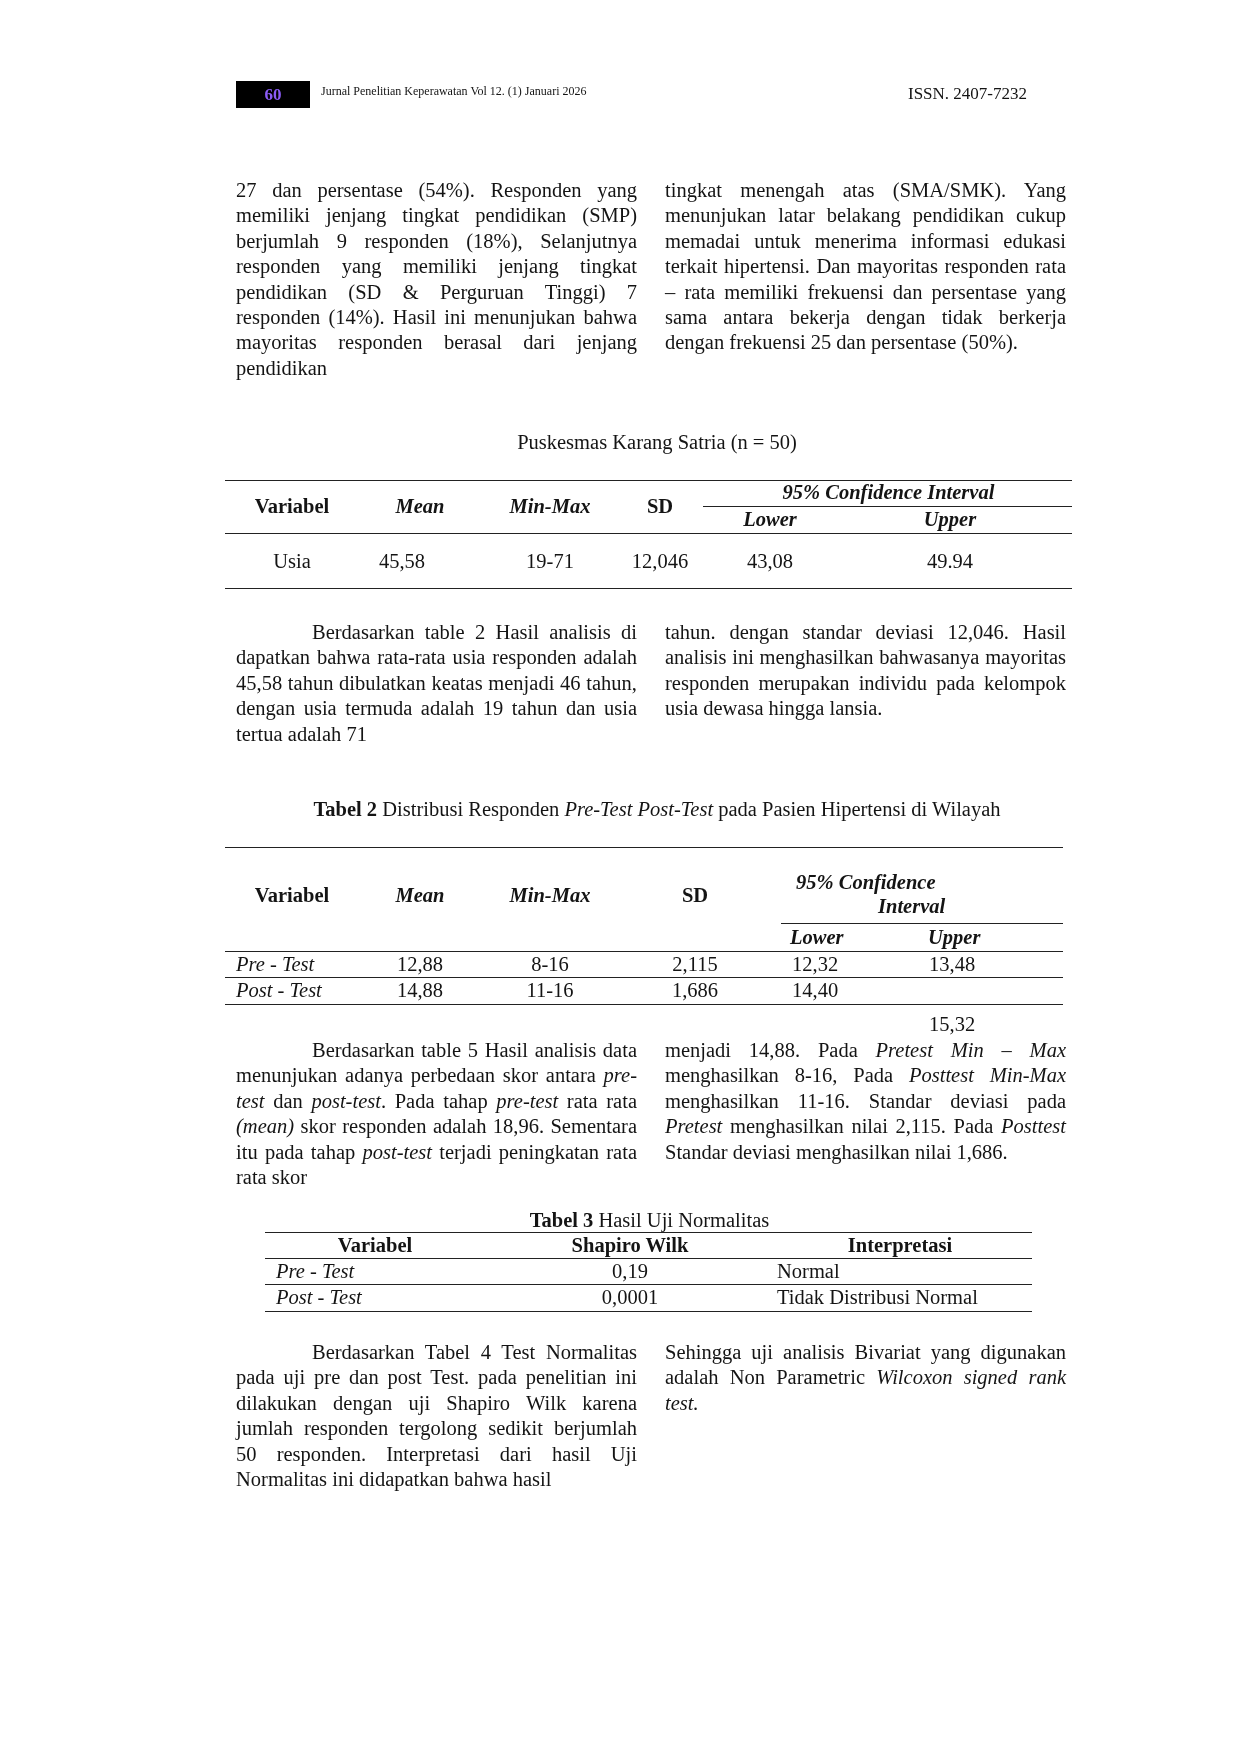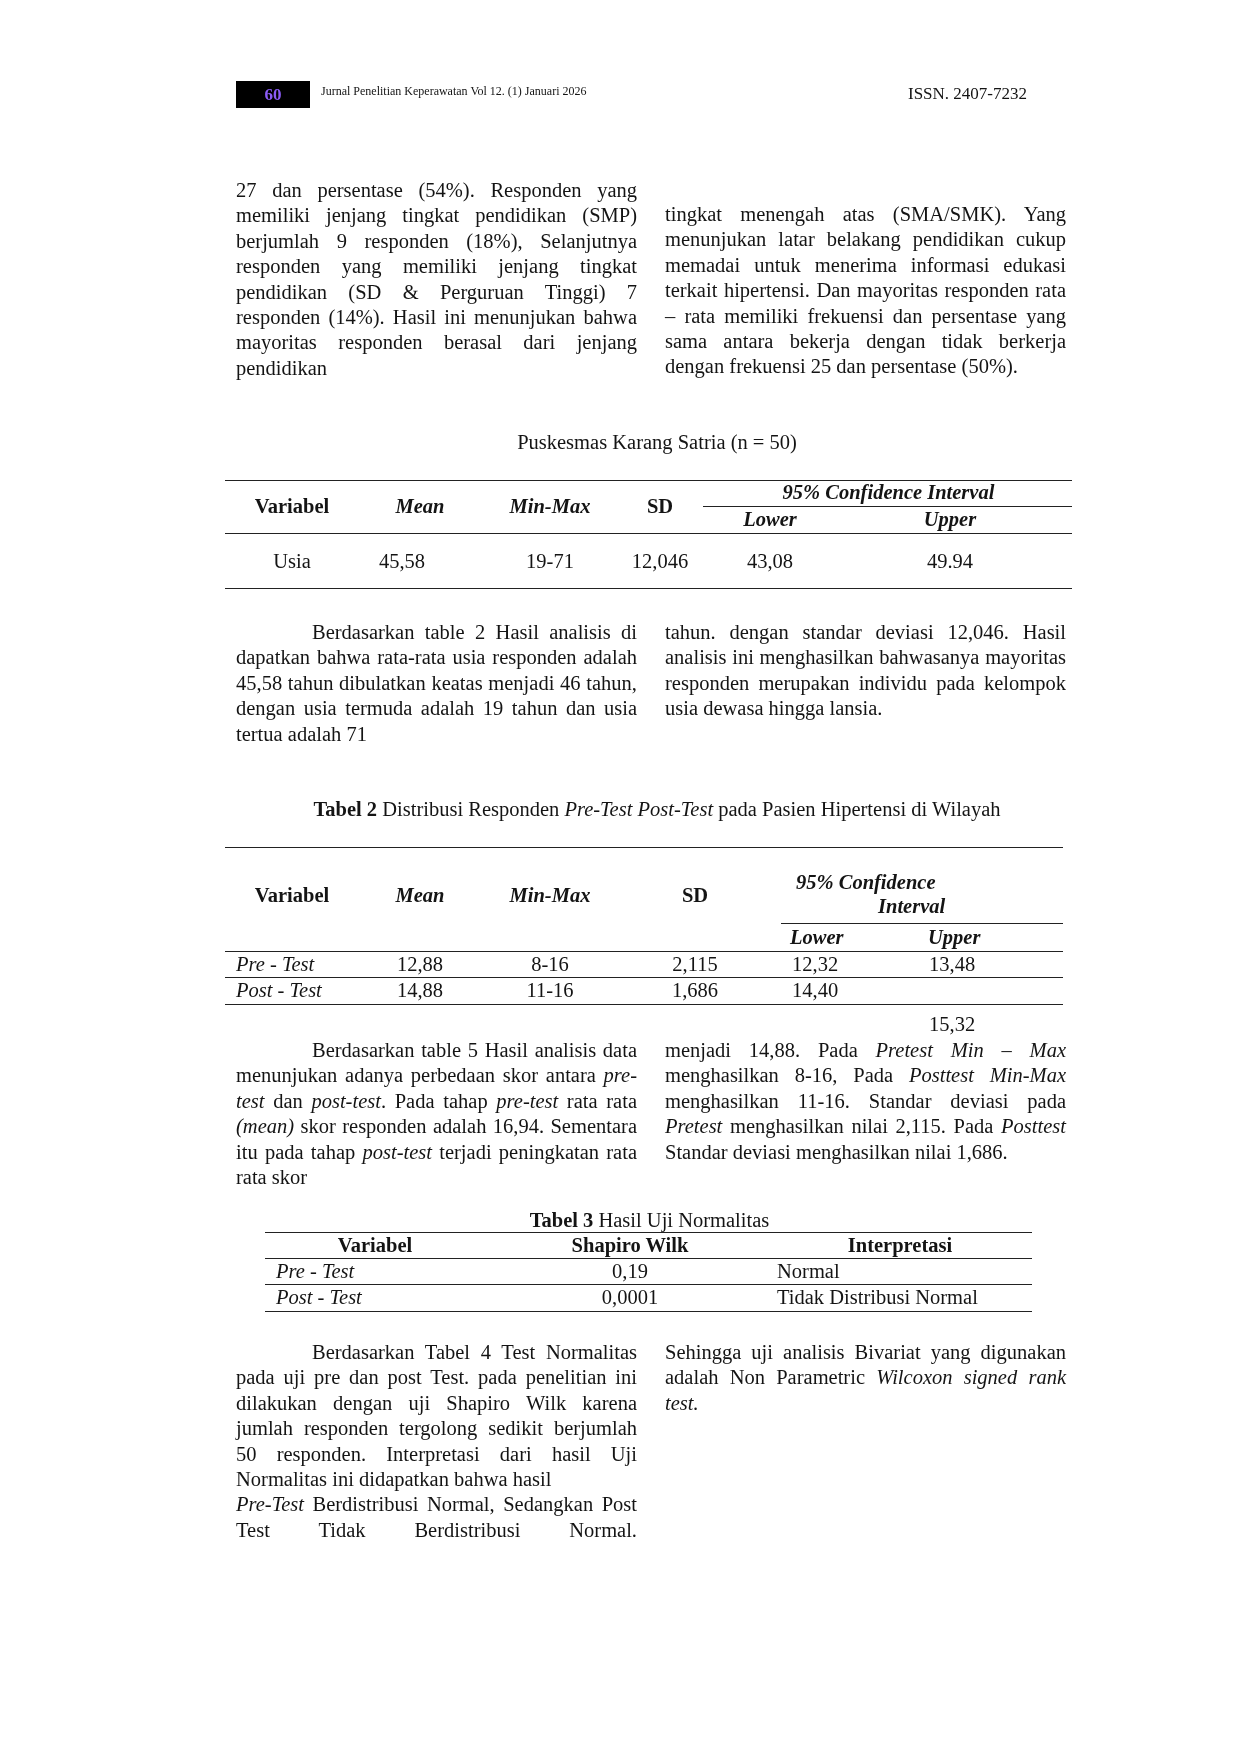--- a/index.html
+++ b/index.html
@@ -34,21 +34,21 @@
 </head>
 <body>
 
 <div id="page-num-box" class="abs">60</div>
 <div id="journal-title" class="abs">Jurnal Penelitian Keperawatan Vol 12. (1) Januari 2026</div>
 <div id="issn" class="abs">ISSN. 2407-7232</div>
 
 <div class="col left-col" style="top:178px;">
   <p>27 dan persentase (54%). Responden yang memiliki jenjang tingkat pendidikan (SMP) berjumlah 9 responden (18%), Selanjutnya responden yang memiliki jenjang tingkat pendidikan (SD &amp; Perguruan Tinggi) 7 responden (14%). Hasil ini menunjukan bahwa mayoritas responden berasal dari jenjang pendidikan</p>
 </div>
-<div class="col right-col" style="top:178px;margin-top:24px;">
+<div class="col right-col" style="top:178px;">
   <p>tingkat menengah atas (SMA/SMK). Yang menunjukan latar belakang pendidikan cukup memadai untuk menerima informasi edukasi terkait hipertensi. Dan mayoritas responden rata – rata memiliki frekuensi dan persentase yang sama antara bekerja dengan tidak berkerja dengan frekuensi 25 dan persentase (50%).</p>
 </div>
 
 <div class="caption" style="left:236px; width:842px; top:430px;">
   <div>Puskesmas Karang Satria (n = 50)</div>
 </div>
 <div class="rule" style="left:225px; width:847px; top:480px;"></div>
 <div class="cell hdr c" style="left:232px; width:120px; top:494px;">Variabel</div>
 <div class="cell hdr it c" style="left:370px; width:100px; top:494px;">Mean</div>
 <div class="cell hdr it c" style="left:490px; width:120px; top:494px;">Min-Max</div>
@@ -102,21 +102,21 @@
   <div class="cell it" style="left:236px; top:978px;">Post - Test</div>
   <div class="cell c" style="left:370px; width:100px; top:978px;">14,88</div>
   <div class="cell c" style="left:490px; width:120px; top:978px;">11-16</div>
   <div class="cell c" style="left:650px; width:90px; top:978px;">1,686</div>
   <div class="cell" style="left:792px; top:978px;">14,40</div>
   <div class="cell" style="left:929px; top:1012px;">15,32</div>
 </div>
 <div class="rule" style="left:225px; width:838px; top:1004px;"></div>
 
 <div class="col left-col" style="top:1038px;">
-  <p class="indent"><span>Berdasarkan table 5 Hasil analisis data menunjukan adanya perbedaan skor antara </span><i>pre-test</i><span> dan </span><i>post-test</i><span>. Pada tahap </span><i>pre-test</i><span> rata rata </span><i>(mean)</i><span> skor responden adalah 16,94. Sementara itu pada tahap </span><i>post-test</i><span> terjadi peningkatan rata rata skor</span></p>
+  <p class="indent"><span>Berdasarkan table 5 Hasil analisis data menunjukan adanya perbedaan skor antara </span><i>pre-test</i><span> dan </span><i>post-test</i><span>. Pada tahap </span><i>pre-test</i><span> rata rata </span><i>(mean)</i><span> skor responden adalah 18,96. Sementara itu pada tahap </span><i>post-test</i><span> terjadi peningkatan rata rata skor</span></p>
 </div>
 <div class="col right-col" style="top:1038px;">
   <p><span>menjadi 14,88. Pada </span><i>Pretest Min – Max</i><span> menghasilkan 8-16, Pada </span><i>Posttest Min-Max</i><span> menghasilkan 11-16. Standar deviasi pada </span><i>Pretest</i><span> menghasilkan nilai 2,115. Pada </span><i>Posttest</i><span> Standar deviasi menghasilkan nilai 1,686.</span></p>
 </div>
 
 <div class="caption" style="left:262px; width:775px; top:1208px;">
   <b>Tabel 3</b><span> Hasil Uji Normalitas</span>
 </div>
 <div class="rule" style="left:265px; width:767px; top:1232px;"></div>
 <div class="cell hdr c" style="left:265px; width:220px; top:1233px;">Variabel</div>
@@ -131,17 +131,16 @@
 <div class="rule" style="left:265px; width:767px; top:1284px;"></div>
 <div>
   <div class="cell it" style="left:276px; top:1285px;">Post - Test</div>
   <div class="cell c" style="left:520px; width:220px; top:1285px;">0,0001</div>
   <div class="cell" style="left:777px; top:1285px;">Tidak Distribusi Normal</div>
 </div>
 <div class="rule" style="left:265px; width:767px; top:1311px;"></div>
 
 <div class="col left-col" style="top:1340px;">
   <p class="indent"><span>Berdasarkan Tabel 4 Test Normalitas pada uji pre dan post Test. pada penelitian ini dilakukan dengan uji Shapiro Wilk karena jumlah responden tergolong sedikit berjumlah 50 responden. Interpretasi dari hasil Uji Normalitas ini didapatkan bahwa hasil</span></p>
-  <p style="text-align:justify; text-align-last:justify;"><i>Pre-Test</i><span> Berdistribusi Normal, Sedangkan Post Test Tidak Berdistribusi Normal.</span></p>
 </div>
 <div class="col right-col" style="top:1340px;">
   <p><span>Sehingga uji analisis Bivariat yang digunakan adalah Non Parametric </span><i>Wilcoxon signed rank test.</i></p>
 </div>
 
 </body></html>

